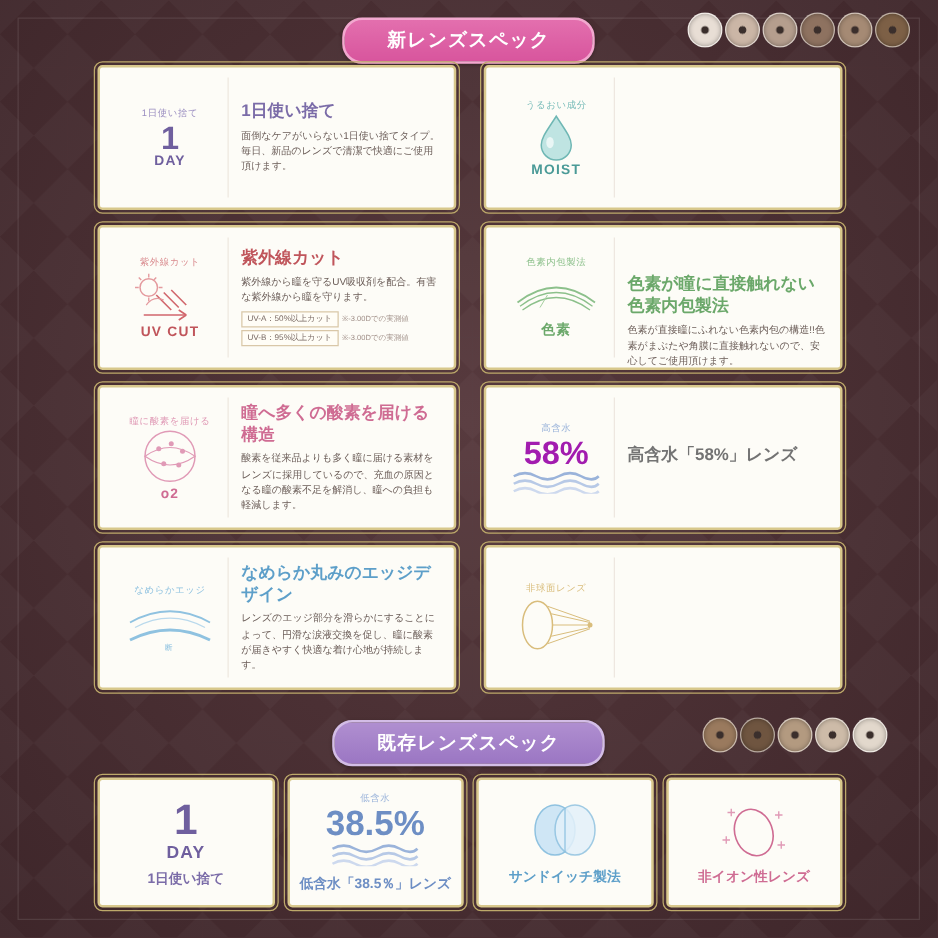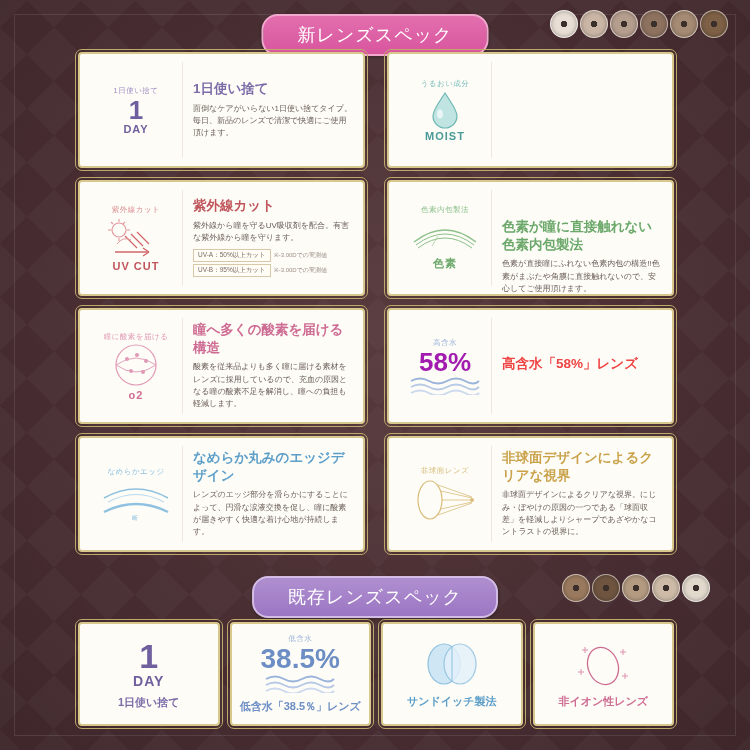--- a/index.html
+++ b/index.html
@@ -29,21 +29,21 @@
     border:1px solid rgba(255,255,255,0.10);
   }
 
   
   .banner{
     position:absolute;left:50%;transform:translateX(-50%);
     background:linear-gradient(180deg,#e36fae 0%, #d8559d 100%);
     color:#fff;
     border-radius:16px;
     padding:7px 34px;
-    font-size:18px;font-weight:normal;
+    font-size:15px;font-weight:bold;
     letter-spacing:1px;
     box-shadow:0 1px 3px rgba(0,0,0,.3);
     border:2px solid #f2a8cf;
     white-space:nowrap;
   }
   .banner.existing{
     background:linear-gradient(180deg,#b08fd0 0%, #9b76c3 100%);
     border-color:#d3bde6;
   }
 
@@ -86,21 +86,21 @@
   .badge-label{font-size:7.5px;letter-spacing:.5px;margin-bottom:1px;}
   .badge-big{font-size:26px;font-weight:bold;line-height:1;}
   .badge-sub{font-size:11px;font-weight:bold;letter-spacing:1px;}
 
   
   .t-purple h3{color:#7b6ca8;} .t-purple .badge-label{color:#9a8dc0;} .t-purple .badge-big,.t-purple .badge-sub{color:#6f5f9e;}
   .t-teal h3{color:#4a9a97;} .t-teal .badge-label{color:#79bcb9;} .t-teal .badge-big,.t-teal .badge-sub{color:#4a9a97;}
   .t-red h3{color:#c0555b;} .t-red .badge-label{color:#d98a8e;} .t-red .badge-big,.t-red .badge-sub{color:#c0555b;}
   .t-green h3{color:#6ba86a;margin-top:38px;} .t-green .badge-label{color:#8cc08b;} .t-green .badge-big,.t-green .badge-sub{color:#6ba86a;}
   .t-pink h3{color:#cf6c93;} .t-pink .badge-label{color:#e09ab6;} .t-pink .badge-big,.t-pink .badge-sub{color:#cf6c93;}
-  .t-blue h3{color:#ef4444;} .t-blue .badge-label{color:#9ab3da;} .t-blue .badge-big,.t-blue .badge-sub{color:#a21caf;}
+  .t-blue h3{color:#737373;} .t-blue .badge-label{color:#9ab3da;} .t-blue .badge-big,.t-blue .badge-sub{color:#a21caf;}
   .t-skyblue h3{color:#5d9fc9;} .t-skyblue .badge-label{color:#8fc2e0;}
   .t-gold h3{color:#c9a24a;} .t-gold .badge-label{color:#d9bd7c;}
 
   .uvtable{margin-top:4px;font-size:6.5px;color:#7a6a64;}
   .uvrow{border:1px solid #d9c7a8;display:inline-block;padding:1px 4px;margin-bottom:2px;background:#fffdf6;}
   .uvnote{font-size:6px;color:#a08f88;margin-left:3px;}
 
   
   .bottom{
     position:absolute;left:78px;top:622px;width:596px;
@@ -282,25 +282,20 @@
         <line x1="26" y1="8" x2="60" y2="20"></line>
               <line x1="29" y1="14" x2="60" y2="21"></line>
               <line x1="30" y1="23" x2="60" y2="23"></line>
               <line x1="29" y1="32" x2="60" y2="25"></line>
               <line x1="26" y1="38" x2="60" y2="26"></line>
             </g>
         <circle cx="60" cy="23" r="2" fill="#d9bd7c"></circle>
           </svg>
         </div>
       </div>
-     <div class="body">
-       <h3>非球面デザインによるクリアな視界</h3>
-       <p>非球面デザインによるクリアな視界。にじみ・ぼやけの原因の一つである「球面収差」を軽減しよりシャープであざやかなコントラストの視界に。</p>
-
-     </div>
     </div>
   </div>
 
 <div class="banner existing" style="top:576px;">既存レンズスペック</div>
 <div class="swatches" id="sw-bottom" style="right:40px;top:574px;">
     <div class="swatch" style="background: radial-gradient(circle, rgb(59, 47, 44) 0px, rgb(59, 47, 44) 16%, rgb(154, 122, 94) 18%, rgb(154, 122, 94) 72%, rgba(0, 0, 0, 0.45) 100%);"></div>
     <div class="swatch" style="background: radial-gradient(circle, rgb(59, 47, 44) 0px, rgb(59, 47, 44) 16%, rgb(111, 85, 64) 18%, rgb(111, 85, 64) 72%, rgba(0, 0, 0, 0.45) 100%);"></div>
     <div class="swatch" style="background: radial-gradient(circle, rgb(59, 47, 44) 0px, rgb(59, 47, 44) 16%, rgb(179, 154, 128) 18%, rgb(179, 154, 128) 72%, rgba(0, 0, 0, 0.45) 100%);"></div>
     <div class="swatch" style="background: radial-gradient(circle, rgb(59, 47, 44) 0px, rgb(59, 47, 44) 16%, rgb(205, 187, 168) 18%, rgb(205, 187, 168) 72%, rgba(0, 0, 0, 0.45) 100%);"></div>
     <div class="swatch" style="background: radial-gradient(circle, rgb(59, 47, 44) 0px, rgb(59, 47, 44) 16%, rgb(226, 216, 204) 18%, rgb(226, 216, 204) 72%, rgba(0, 0, 0, 0.45) 100%);"></div>

